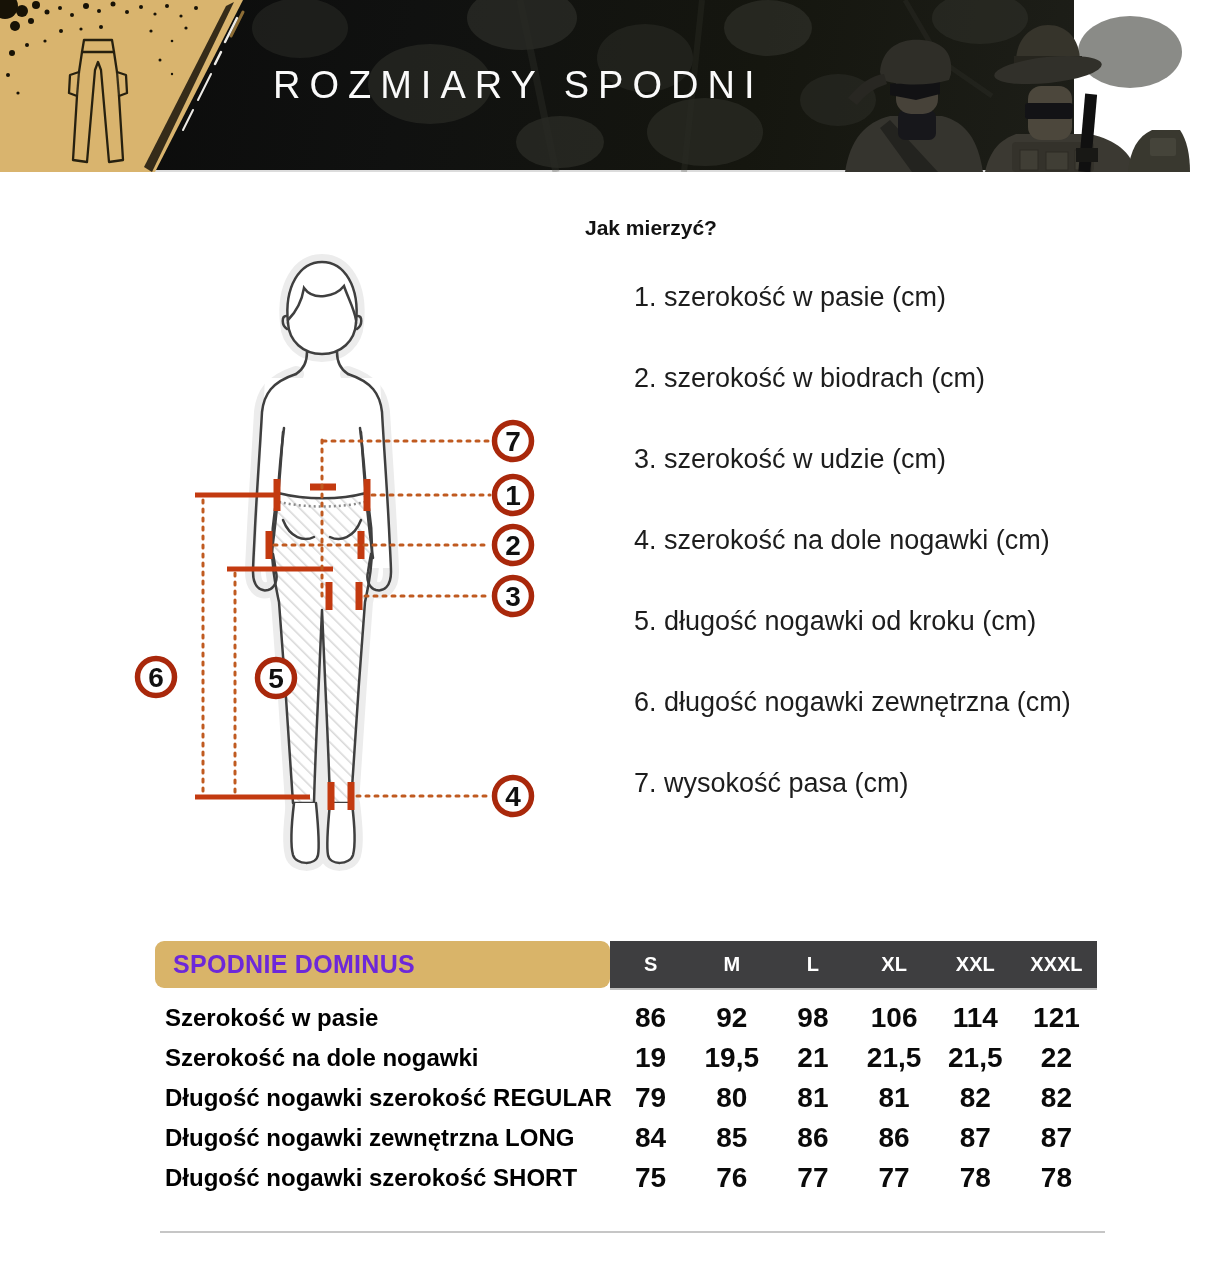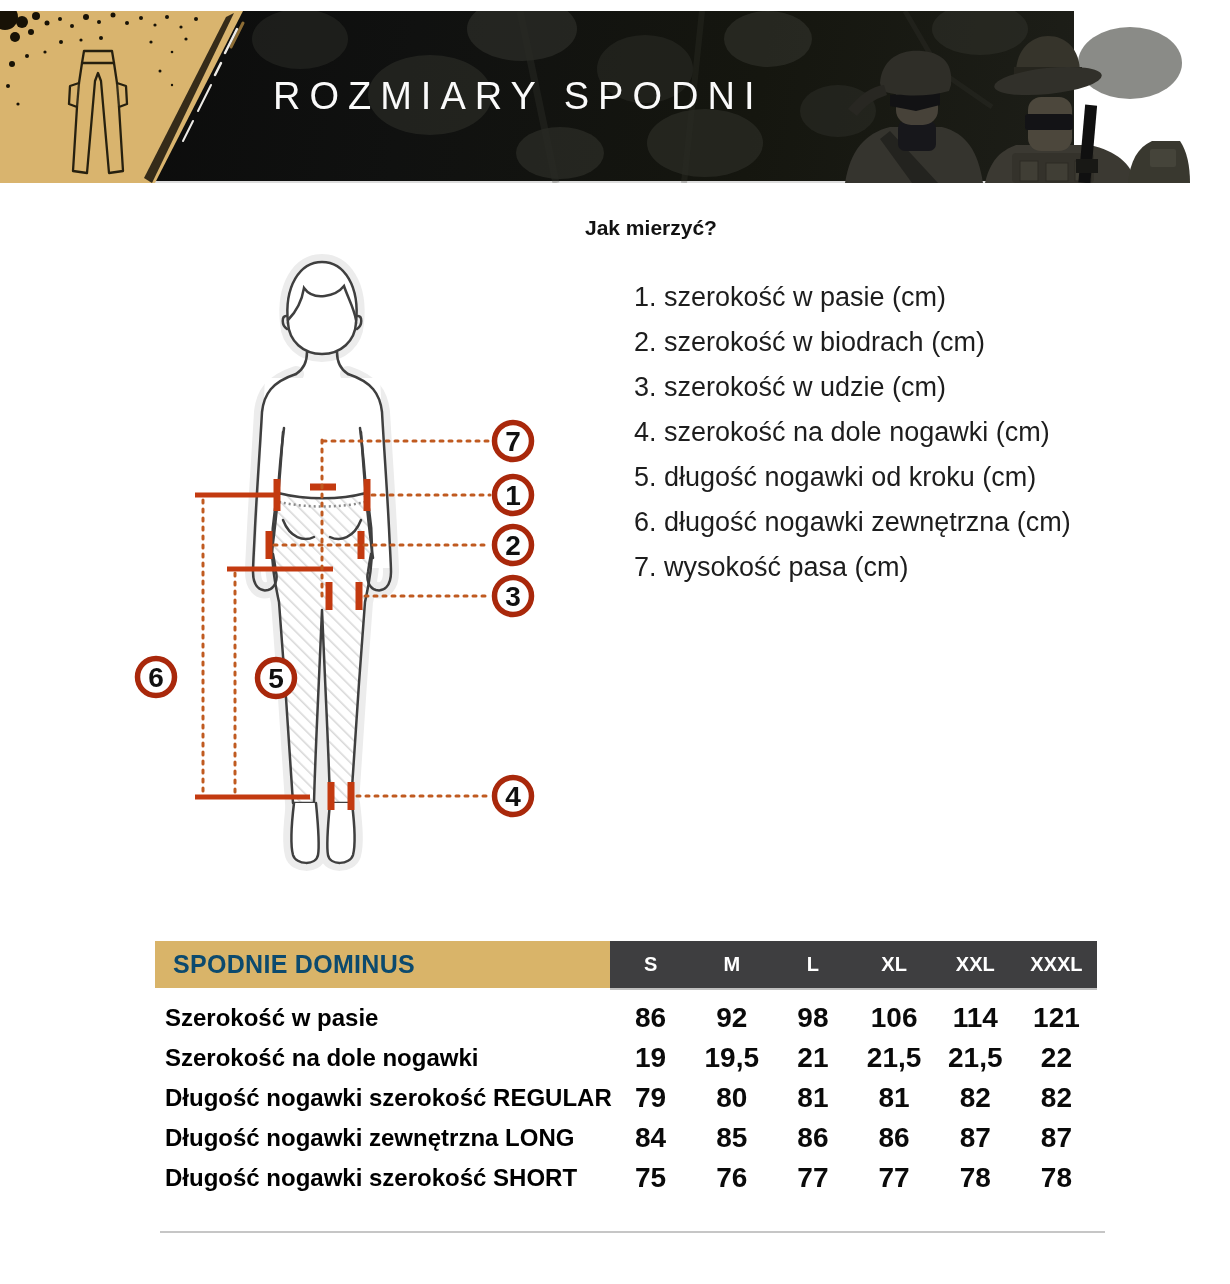--- a/index.html
+++ b/index.html
@@ -5,21 +5,21 @@
   * { margin:0; padding:0; box-sizing:border-box; }
   html,body { background:#ffffff; }
   .page {
     position:relative; width:1230px; height:1284px;
     background:#ffffff; overflow:hidden;
     font-family:"Liberation Sans", sans-serif; color:#111;
   }
 
   
   .banner {
-    position:absolute; left:0; top:11px; width:1074px; height:172px;
+    position:absolute; left:0; top:0; width:1074px; height:172px;
     background:linear-gradient(100deg,#0a0a0a 0%,#101110 38%,#15160f 70%,#1d1e18 100%);
     border-bottom:2px solid #dcdcdc;
     text-align:center;
   }
   .banner svg { position:absolute; top:0; }
   .photo-svg { left:0; width:1190px; height:172px; }
   .tan-svg   { left:0; width:300px;  height:172px; }
   .banner-title {
     position:absolute; left:273px; top:64px; z-index:5;
     font-size:38px; font-weight:400; letter-spacing:9px; color:#fafafa;
@@ -27,31 +27,32 @@
   }
 
   
   .figure-svg { position:absolute; left:120px; top:228px; width:440px; height:670px; }
   .guide-heading {
     position:absolute; left:585px; top:216px;
     font-size:21px; font-weight:bold; color:#121212;
   }
   .guide-list {
     position:absolute; left:634px; top:282px; list-style:none;
-    display:flex; flex-direction:column; gap:14px;
+    display:flex; flex-direction:column; gap:50px;
   }
   .guide-list li { font-size:27px; color:#1d1d1d; white-space:nowrap; }
 
   
   .sizes-table { position:absolute; left:155px; top:941px; width:942px; }
   .t-head { display:flex; height:47px; }
   .t-title {
     width:455px; background:#d9b469; display:flex; align-items:center;
-    padding-left:18px; font-weight:bold; font-size:25px; color:#0c4a6e;
+    padding-left:18px; font-weight:bold; font-size:25px; color:#6d28d9;
     letter-spacing:0.3px;
+    border-radius:9px;
   }
   .t-sizes { flex:1; background:#3e3e40; display:flex; box-shadow:0 2px 0 rgba(0,0,0,0.25); }
   .t-size {
     flex:1; display:flex; align-items:center; justify-content:center;
     color:#ffffff; font-weight:bold; font-size:20px;
   }
   .t-body { margin-top:10px; }
   .t-row { display:flex; height:40px; align-items:center; }
   .t-label { width:455px; padding-left:10px; font-weight:bold; font-size:24px; color:#000; white-space:nowrap; }
   .t-vals { flex:1; display:flex; }

